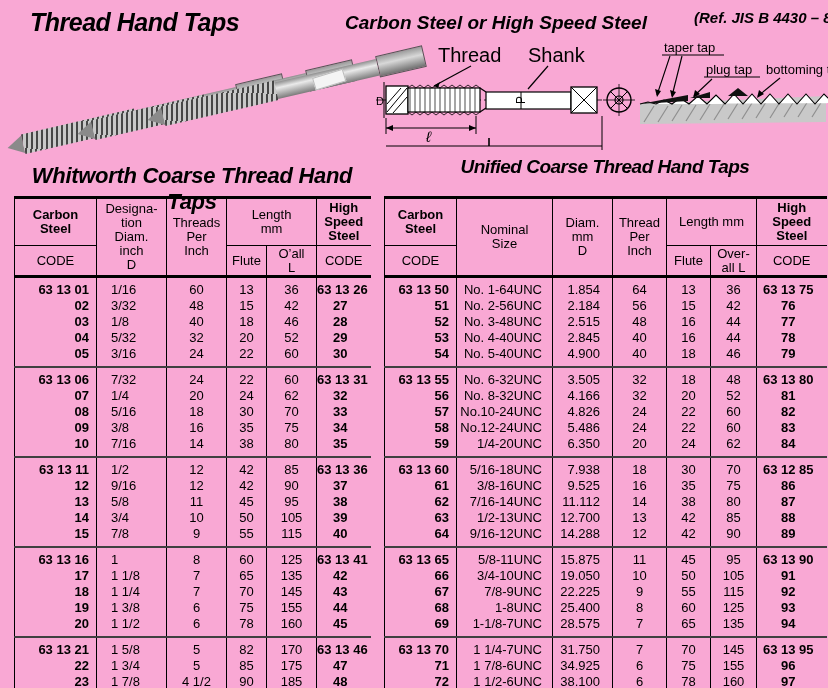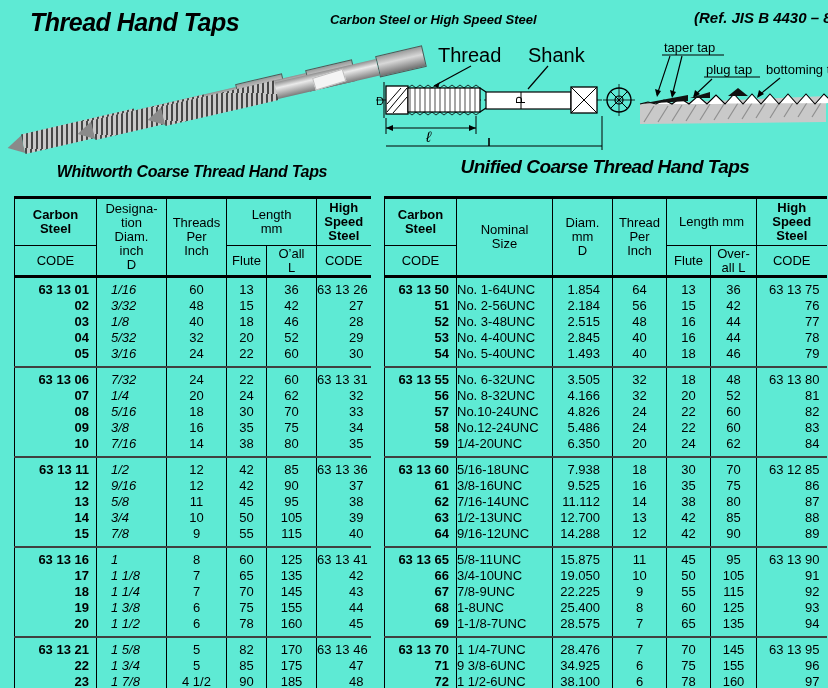--- a/index.html
+++ b/index.html
@@ -1,44 +1,44 @@
 <!DOCTYPE html>
 <html><head>
 <meta charset="utf-8">
 <style>
   html,body { margin:0; padding:0; background:#ffffff; }
   .page {
-    position:relative; width:828px; height:688px; background:#5eead4;
+    position:relative; width:828px; height:688px; background:#f9a8d4;
     font-family:"Liberation Sans", sans-serif; color:#000; overflow:hidden;
   }
   
   .hdr { position:absolute; top:0; left:0; width:828px; height:36px; }
   .hdr .t-main  { position:absolute; left:30px;  top:8px;  font-size:25px; font-weight:bold; font-style:italic; letter-spacing:-0.5px; }
   .hdr .t-set   { position:absolute; left:300px; top:8px;  font-size:25px; font-weight:bold; font-style:italic; }
-  .hdr .t-mat   { position:absolute; left:330px; top:12px; font-size:13px; font-weight:bold; font-style:italic; }
+  .hdr .t-mat   { position:absolute; left:345px; top:12px; font-size:19px; font-weight:bold; font-style:italic; }
   .hdr .t-ref   { position:absolute; left:694px; top:9px;  font-size:15px; font-weight:bold; font-style:italic; white-space:nowrap; }
 
   
   .photo { position:absolute; left:14px; top:34px; width:356px; height:124px; }
   .tap { position:absolute; height:24px; display:flex; align-items:center; transform:rotate(-13deg); }
   .tap1 { left:-10px; top:70px; }
   .tap2 { left:60px;  top:56px; }
   .tap3 { left:130px; top:42px; }
   .tap .tip   { width:0; height:0; border-top:9px solid transparent; border-bottom:9px solid transparent; border-right:16px solid #8a8a8a; }
   .tap .thread{ width:116px; height:20px; background:repeating-linear-gradient(105deg,#474747 0 2px,#c9c9c9 2px 5px); }
   .tap .neck  { position:relative; width:104px; height:17px; background:linear-gradient(#8f8f8f,#eaeaea 35%,#7a7a7a); }
   .tap .tag   { position:absolute; left:38px; top:3px; width:30px; height:11px; background:#f4f4f4; border:1px solid #bbb; transform:rotate(-4deg); }
   .tap .head  { width:48px; height:22px; background:linear-gradient(#9a9a9a,#d8d8d8 40%,#6f6f6f); border:1px solid #555; box-sizing:border-box; }
 
   
   .diagram { position:absolute; left:376px; top:38px; width:452px; height:120px; }
   .diagram text { font-family:"Liberation Sans", sans-serif; fill:#000; }
 
   
-  .sec-title-left  { position:absolute; left:14px;  top:163px; width:356px; text-align:center; font-size:16px; font-weight:bold; font-style:italic; letter-spacing:-0.3px; }
+  .sec-title-left  { position:absolute; left:14px;  top:163px; width:356px; text-align:center; font-size:22px; font-weight:bold; font-style:italic; letter-spacing:-0.3px; }
   .sec-title-right { position:absolute; left:384px; top:156px; width:442px; text-align:center; font-size:19px; font-weight:bold; font-style:italic; letter-spacing:-0.5px; }
 
   
   table.spec { position:absolute; top:196px; border-collapse:collapse; table-layout:fixed;
                border-top:3px solid #000; border-bottom:3px solid #000; border-left:1px solid #000;
                font-size:13px; }
   #tbl-whitworth { left:14px;  width:356px; }
   #tbl-unified   { left:384px; width:442px; }
 
   table.spec th, table.spec td { border-right:1px solid #000; padding:0; }
@@ -52,23 +52,23 @@
   table.spec thead th.divide { border-bottom:1px solid #000; }
   table.spec thead { border-bottom:3px solid #000; }
   table.spec th.last, table.spec td.last { border-right:none; }
 
   table.spec tbody { border-top:2px solid #404040; }
   table.spec td { height:16px; line-height:16px; white-space:nowrap; overflow:hidden; }
   table.spec tbody tr:first-child td { padding-top:4px; }
   table.spec tbody tr:last-child  td { padding-bottom:4px; }
 
   td.code    { font-weight:bold; text-align:right; padding-right:7px !important; }
-  td.hsscode { font-weight:normal; text-align:right; padding-right:7px !important; }
-  td.desig   { text-align:left;  padding-left:14px !important;font-style:italic; }
-  td.nominal { text-align:left; padding-right:10px !important; }
+  td.hsscode { font-weight:bold; text-align:center; padding-right:7px !important; }
+  td.desig   { text-align:left;  padding-left:14px !important; }
+  td.nominal { text-align:right; padding-right:10px !important; }
   td.diam    { text-align:right; padding-right:12px !important; }
   td.num     { text-align:center; }
 </style>
 </head>
 <body>
 
 <div class="page">
 
   <div class="hdr">
     <span class="t-main">Thread Hand Taps</span>
@@ -478,21 +478,21 @@
           <td class="nominal">No. 4-40UNC</td>
           <td class="diam">2.845</td>
           <td class="num">40</td>
           <td class="num">16</td>
           <td class="num">44</td>
           <td class="hsscode last">78</td>
         </tr>
         <tr>
           <td class="code">54</td>
           <td class="nominal">No. 5-40UNC</td>
-          <td class="diam">1.493</td>
+          <td class="diam">4.900</td>
           <td class="num">40</td>
           <td class="num">18</td>
           <td class="num">46</td>
           <td class="hsscode last">79</td>
         </tr>
       </tbody>
       <tbody>
         <tr>
           <td class="code">63 13 55</td>
           <td class="nominal">No. 6-32UNC</td>
@@ -630,29 +630,29 @@
           <td class="num">7</td>
           <td class="num">65</td>
           <td class="num">135</td>
           <td class="hsscode last">94</td>
         </tr>
       </tbody>
       <tbody>
         <tr>
           <td class="code">63 13 70</td>
           <td class="nominal">1 1/4-7UNC</td>
-          <td class="diam">28.476</td>
+          <td class="diam">31.750</td>
           <td class="num">7</td>
           <td class="num">70</td>
           <td class="num">145</td>
           <td class="hsscode last">63 13 95</td>
         </tr>
         <tr>
           <td class="code">71</td>
-          <td class="nominal">9 3/8-6UNC</td>
+          <td class="nominal">1 7/8-6UNC</td>
           <td class="diam">34.925</td>
           <td class="num">6</td>
           <td class="num">75</td>
           <td class="num">155</td>
           <td class="hsscode last">96</td>
         </tr>
         <tr>
           <td class="code">72</td>
           <td class="nominal">1 1/2-6UNC</td>
           <td class="diam">38.100</td>

